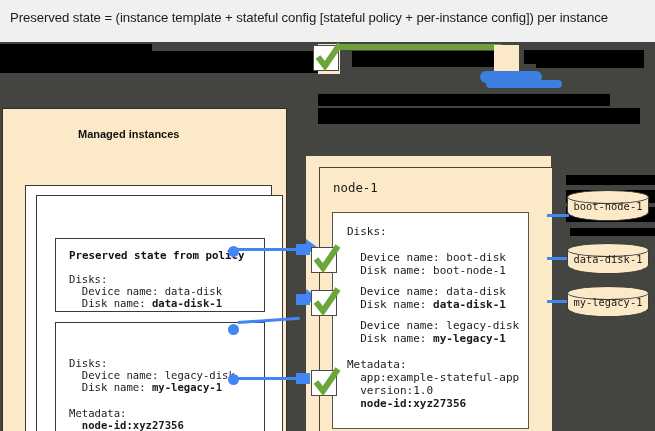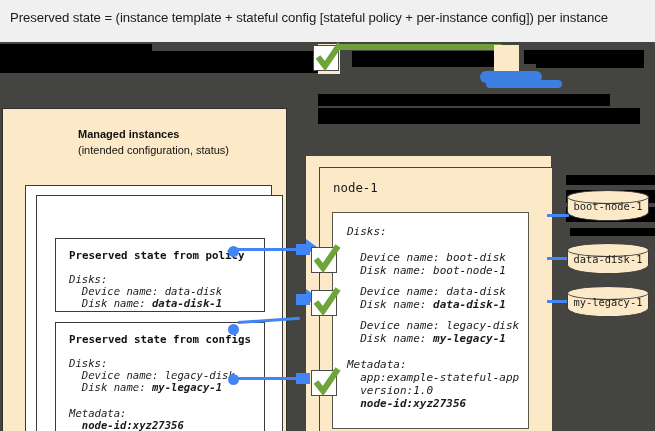--- a/index.html
+++ b/index.html
@@ -60,21 +60,21 @@
     font-family:"DejaVu Sans Mono", monospace;
     font-size:12.6px;color:#1b1b1b;white-space:nowrap;
   }
 
   .sub-box{
     position:absolute;background:#ffffff;border:1px solid #3a3a3a;
   }
   .mono{
     font-family:"DejaVu Sans Mono", monospace;
     font-size:10.6px;color:#1b1b1b;
-    line-height:13.6px;white-space:pre;font-style:italic;
+    line-height:13.6px;white-space:pre;
   }
   .mono b{font-weight:bold;}
   .mono-hd{
     font-family:"DejaVu Sans Mono", monospace;
     font-size:10.8px;font-weight:bold;color:#111;white-space:pre;
   }
 
   
   .node-outer{
     position:absolute;left:306px;top:114px;width:245px;height:306px;
@@ -159,36 +159,35 @@
     <div class="creambar" style="left:306px;top:114px;width:240px;height:10px;"></div>
 
     <div class="bar" style="left:566px;top:133px;width:89px;height:10px;"></div>
     <div class="bar" style="left:566px;top:148px;width:89px;height:13px;"></div>
     <div class="bar" style="left:566px;top:165px;width:89px;height:15px;"></div>
     <div class="bar" style="left:570px;top:186px;width:85px;height:8px;"></div>
 
     <div class="left-panel">
       <div class="left-title">
         <b>Managed instances</b><br>
-        <span>(intended configuration, status)</span><br>
+        <br>
       </div>
 
       <div class="white-back"></div>
 
       <div class="white-front">
 
         <div class="sub-box" style="left:18px;top:42px;width:208px;height:72px;">
           <div class="mono-hd" style="position:absolute;left:13px;top:10px;">Preserved state from policy</div>
           <div class="mono" style="position:absolute;left:13px;top:34px;">Disks:</div>
           <div class="mono" style="position:absolute;left:13px;top:46px;">  Device name: data-disk</div>
           <div class="mono" style="position:absolute;left:13px;top:58px;"><span>  Disk name: </span><b>data-disk-1</b></div>
         </div>
 
         <div class="sub-box" style="left:18px;top:126px;width:208px;height:122px;">
-          <div class="mono-hd" style="position:absolute;left:13px;top:10px;">Preserved state from configs</div>
           <div class="mono" style="position:absolute;left:13px;top:34px;">Disks:</div>
           <div class="mono" style="position:absolute;left:13px;top:46px;">  Device name: legacy-disk</div>
           <div class="mono" style="position:absolute;left:13px;top:58px;"><span>  Disk name: </span><b>my-legacy-1</b></div>
           <div class="mono" style="position:absolute;left:13px;top:84px;">Metadata:</div>
           <div class="mono" style="position:absolute;left:13px;top:96px;"><b>  node-id:xyz27356</b></div>
         </div>
       </div>
     </div>
 
     <div class="node-outer"></div>

